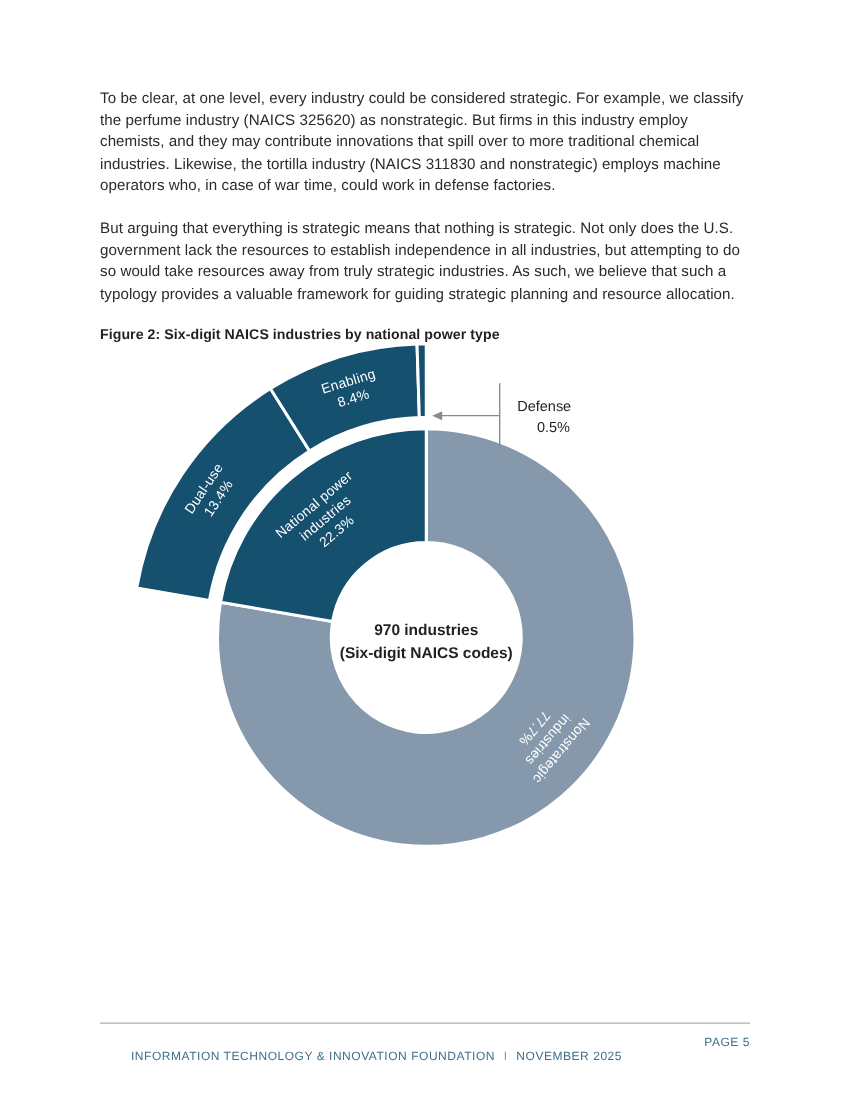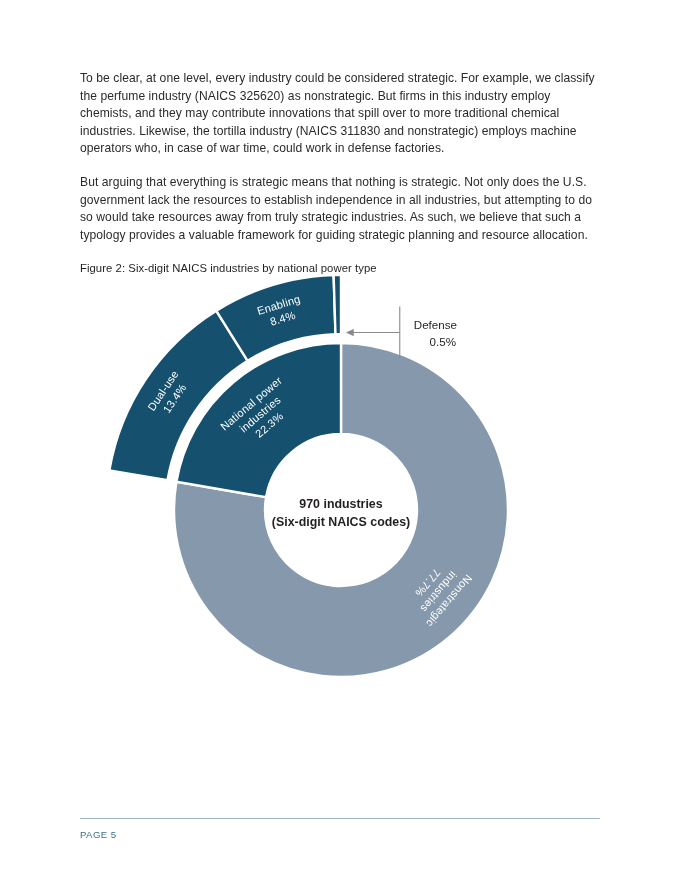--- a/index.html
+++ b/index.html
@@ -37,21 +37,21 @@
     line-height: 17.6px;
     color: #2a2a2c;
     letter-spacing: 0.005em;
     text-align: left;
   }
   p.body-para:last-of-type { margin-bottom: 0; }
 
   .figure-caption {
     margin: 18px 0 0 0;
     font-size: 11.3px;
-    font-weight: normal;
+    font-weight: bold;
     color: #231f20;
     letter-spacing: 0.005em;
   }
 
   .figure-wrap {
     position: absolute;
     left: 70px;
     top: 256px;
     width: 540px;
     height: 440px;
@@ -161,17 +161,20 @@
             <text x="343.7721462924209" y="72.52535202501875" class="callout-label" text-anchor="start">Defense</text>
             <text x="372.7721462924209" y="89.52535202501875" class="callout-label" text-anchor="middle">0.5%</text>
           </g>
         </g>
     </svg>
   </div>
 
   <div class="footer">
     <div class="footer-rule"></div>
     <div class="footer-row">
+      <div class="footer-left">
+        <span>INFORMATION TECHNOLOGY &amp; INNOVATION FOUNDATION</span><span class="footer-sep">I</span><span>NOVEMBER 2025</span>
+      </div>
       <div class="footer-right">PAGE 5</div>
     </div>
   </div>
 
 </div>
 
 </body></html>

